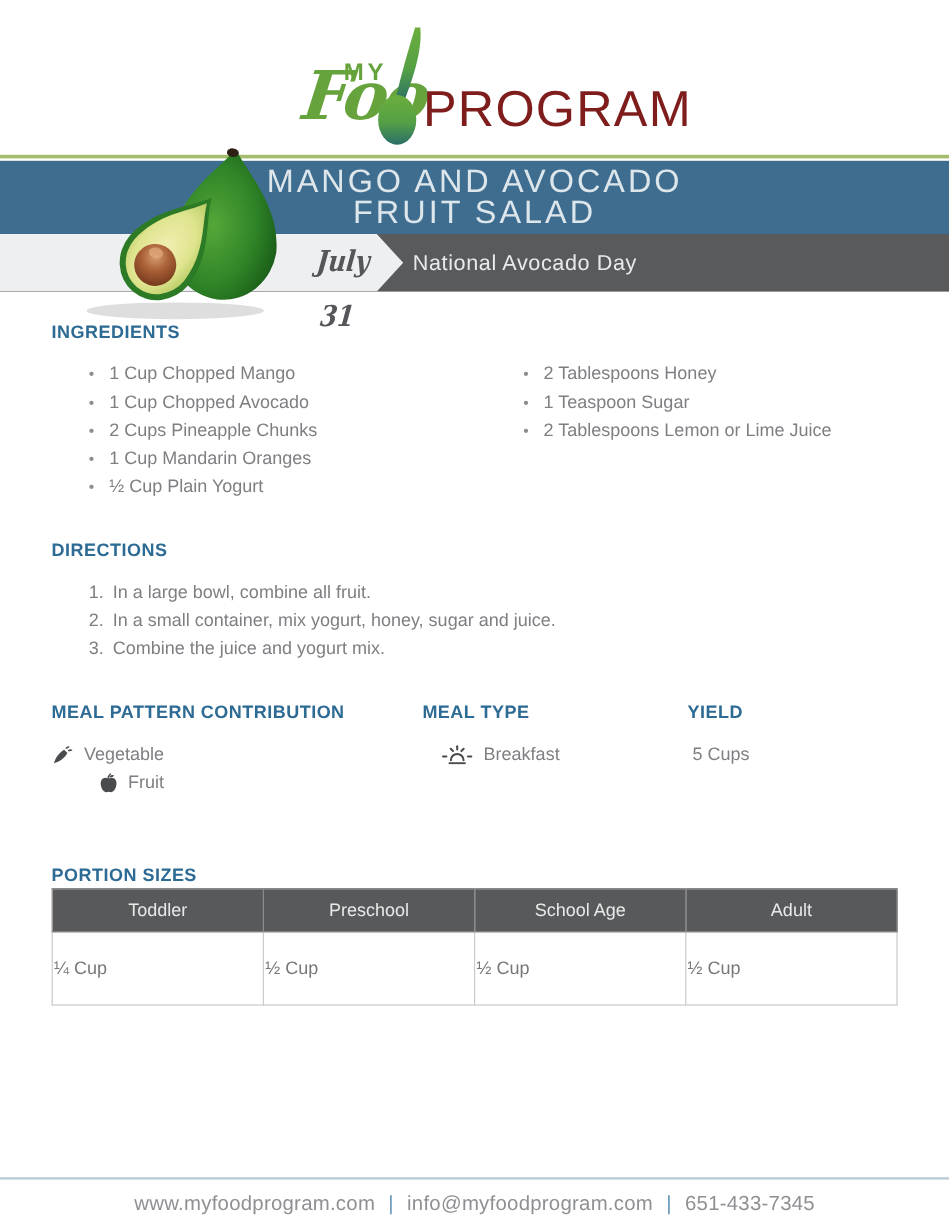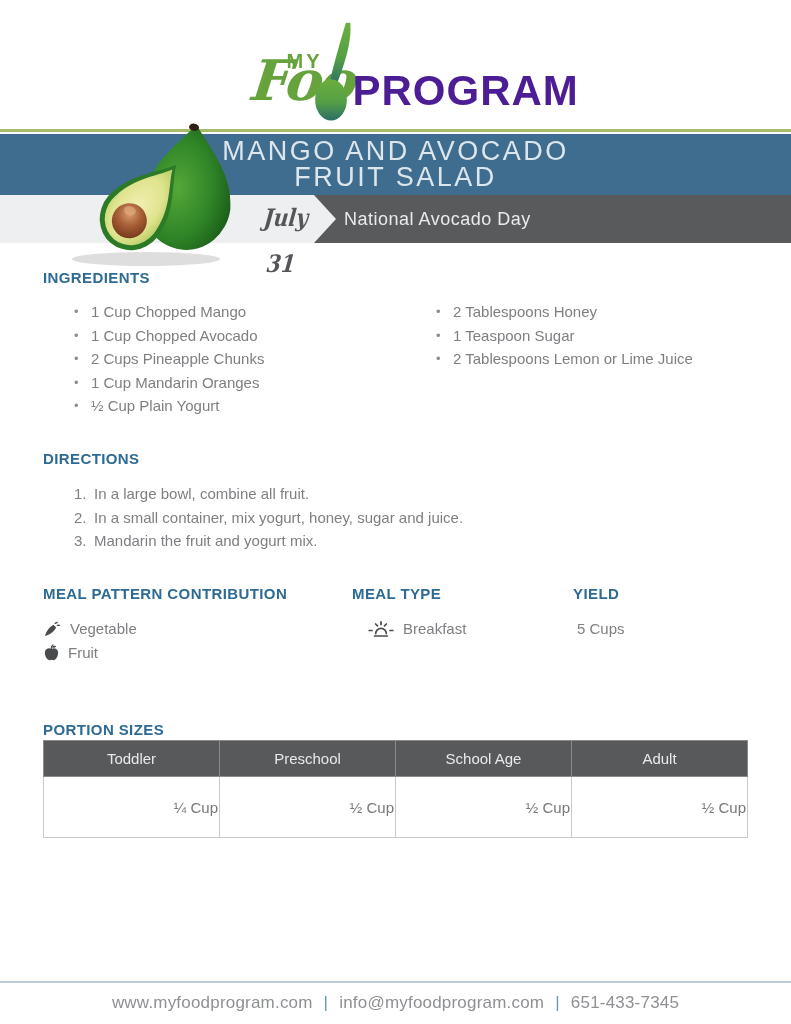--- a/index.html
+++ b/index.html
@@ -5,22 +5,22 @@
   html,body{margin:0;padding:0;background:#fff;}
   .page{position:relative;width:791px;height:1024px;margin:0 auto;background:#fff;overflow:hidden;
         font-family:"Liberation Sans",sans-serif;}
 
   
   .logo{position:absolute;top:14px;left:50%;transform:translateX(-50%);width:290px;height:108px;}
   .logo-my{position:absolute;left:36px;top:36px;font-size:20px;font-weight:bold;color:#67a33c;letter-spacing:3px;}
   .logo-food{position:absolute;left:2px;top:38px;font-family:"DejaVu Serif",serif;font-style:italic;font-weight:bold;
              font-size:56px;color:#67a33c;transform:skewX(-7deg);letter-spacing:-3px;line-height:56px;}
   .logo-spoon{position:absolute;left:54px;top:6px;width:52px;height:102px;}
-  .logo-program{position:absolute;left:102px;top:56px;font-size:42px;color:#4c1d95;letter-spacing:1px;
-                font-weight:700;line-height:42px;}
+  .logo-program{position:absolute;left:102px;top:56px;font-size:42px;color:#7f1d1d;letter-spacing:1px;
+                font-weight:400;line-height:42px;}
 
   
   .rule-green{position:absolute;left:0;right:0;top:129px;height:3px;background:#a4bc6c;}
   .banner-blue{position:absolute;left:0;right:0;top:134px;height:76px;background:#3e6d90;
                text-align:center;color:#dde6eb;padding-top:4px;box-sizing:border-box;}
   .banner-blue .t1,.banner-blue .t2{font-size:27px;line-height:26px;letter-spacing:2.5px;font-weight:400;}
   .ribbon{position:absolute;left:0;right:0;top:195px;height:48px;background:#595a5c;}
   .ribbon-light{position:absolute;left:0;top:0;bottom:0;width:336px;background:#edeff0;
                 clip-path:polygon(0 0,314px 0,336px 50%,314px 100%,0 100%);}
   .ribbon-date{position:absolute;left:248px;top:0;width:84px;text-align:center;line-height:46px;
@@ -31,29 +31,29 @@
 
   
   .h-blue{position:absolute;font-size:15px;font-weight:bold;color:#2e6b94;letter-spacing:0.4px;line-height:17px;}
   ul.ing{position:absolute;margin:0;padding:0;list-style:none;}
   ul.ing li{position:relative;padding-left:17px;line-height:23.5px;font-size:15px;color:#7d7f82;}
   ul.ing li .dot{position:absolute;left:0;top:0;color:#8b8d90;font-size:13px;}
   ol.steps{position:absolute;margin:0;padding:0;list-style:none;}
   ol.steps li{display:flex;line-height:23.7px;font-size:15px;color:#7d7f82;}
   ol.steps .num{width:20px;flex:0 0 20px;}
 
-  .mp-item{display:flex;align-items:center;height:24px;}
+  .mp-item{display:flex;align-items:center;height:24px;justify-content:flex-end;}
   .mp-item svg{margin-right:9px;}
   .mp-label,.mt-label,.yield-value{font-size:15px;color:#7d7f82;}
 
   table.portions{position:absolute;left:43px;top:740px;width:705px;border-collapse:collapse;
                  border:1px solid #c2c3c5;table-layout:fixed;padding-left:20px;}
   table.portions th{background:#58595b;color:#e8e9e9;font-weight:normal;font-size:15px;height:33px;
                     border:1px solid #8a8b8d;}
-  table.portions td{background:#fff;color:#77787a;font-size:15px;height:58px;text-align:right;
+  table.portions td{background:#fff;color:#77787a;font-size:15px;height:58px;text-align:left;
                     border:1px solid #c9cacb;}
 
   .footer-rule{position:absolute;left:0;right:0;top:981px;height:2px;background:#b9cdd6;}
   .footer-text{position:absolute;left:0;right:0;top:993px;text-align:center;font-size:17px;color:#8e9093;letter-spacing:0.2px;}
   .footer-text .sep{color:#6699b8;margin:0 11px;font-weight:400;}
 </style>
 </head>
 <body>
 
 <div class="page">
@@ -136,21 +136,21 @@
     <li>
         <span class="num">1.</span>
         <span>In a large bowl, combine all fruit.</span>
       </li>
     <li>
         <span class="num">2.</span>
         <span>In a small container, mix yogurt, honey, sugar and juice.</span>
       </li>
     <li>
         <span class="num">3.</span>
-        <span>Mandarin the fruit and yogurt mix.</span>
+        <span>Combine the juice and yogurt mix.</span>
       </li>
   </ol>
 
   <div class="h-blue" style="left:43px;top:585px;">MEAL PATTERN CONTRIBUTION</div>
   <div style="position:absolute;left:44px;top:616px;">
     <div class="mp-item">
       <svg width="17" height="17" viewBox="0 0 17 17">
         <g fill="#4a4b4d">
           <path d="M1 16 C2 11.5 5.5 7 9.5 4.8 L12.2 7.5 C10 11.5 5.5 15 1 16 Z"></path>
           <path d="M10.3 3.9 C11 2.2 12.7 1.5 14 2 C13.6 3 12.5 3.7 11.2 4 Z"></path>

